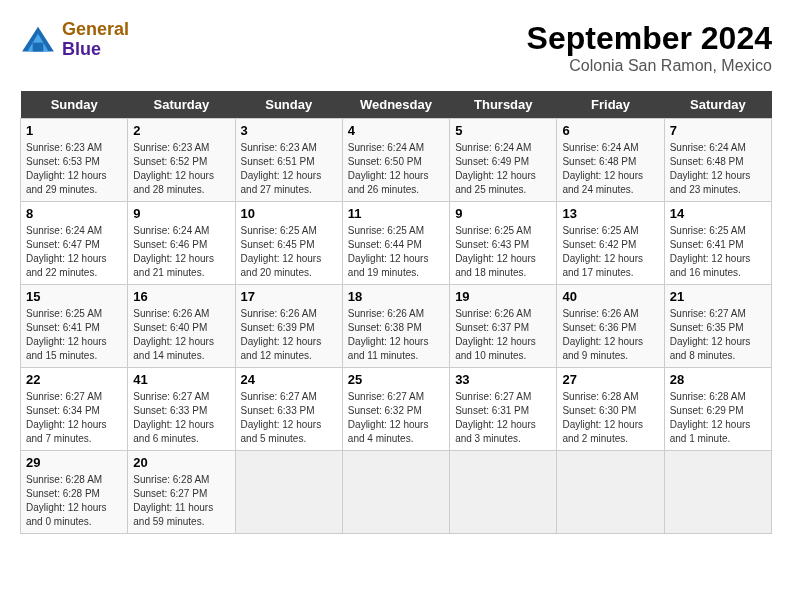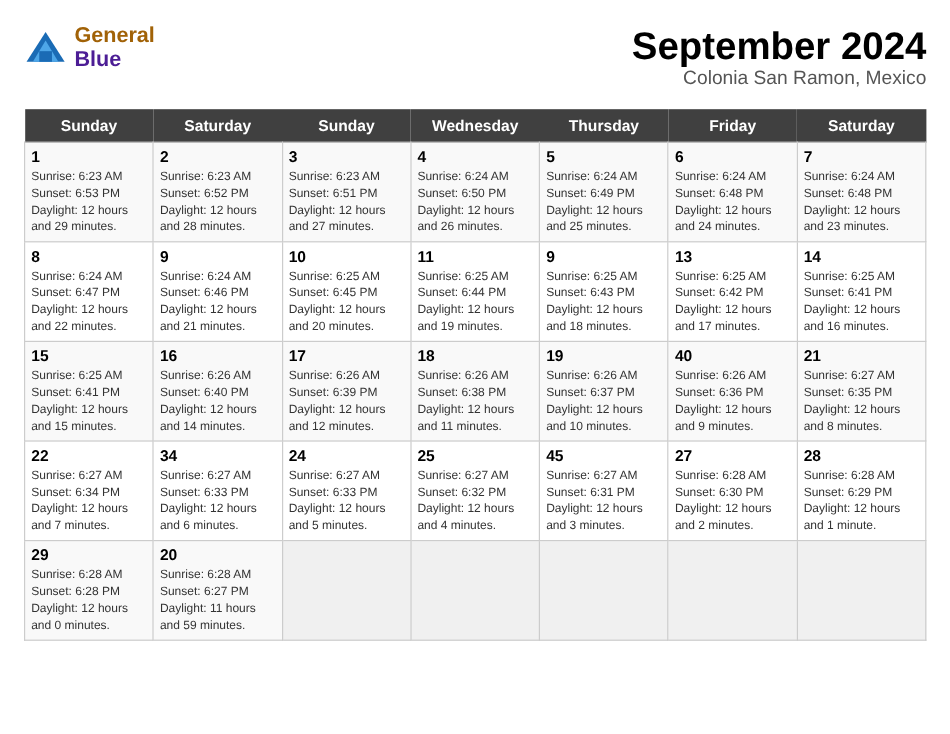--- a/index.html
+++ b/index.html
@@ -209,33 +209,33 @@
           <span class="day-num">21</span>
         <div class="day-info">Sunrise: 6:27 AM<br>Sunset: 6:35 PM<br>Daylight: 12 hours<br>and 8 minutes.</div>
         </td>
       </tr>
       <tr>
         <td>
           <span class="day-num">22</span>
         <div class="day-info">Sunrise: 6:27 AM<br>Sunset: 6:34 PM<br>Daylight: 12 hours<br>and 7 minutes.</div>
         </td>
         <td>
-          <span class="day-num">34</span>
+          <span class="day-num">41</span>
         <div class="day-info">Sunrise: 6:27 AM<br>Sunset: 6:33 PM<br>Daylight: 12 hours<br>and 6 minutes.</div>
         </td>
         <td>
           <span class="day-num">24</span>
         <div class="day-info">Sunrise: 6:27 AM<br>Sunset: 6:33 PM<br>Daylight: 12 hours<br>and 5 minutes.</div>
         </td>
         <td>
           <span class="day-num">25</span>
         <div class="day-info">Sunrise: 6:27 AM<br>Sunset: 6:32 PM<br>Daylight: 12 hours<br>and 4 minutes.</div>
         </td>
         <td>
-          <span class="day-num">45</span>
+          <span class="day-num">33</span>
         <div class="day-info">Sunrise: 6:27 AM<br>Sunset: 6:31 PM<br>Daylight: 12 hours<br>and 3 minutes.</div>
         </td>
         <td>
           <span class="day-num">27</span>
         <div class="day-info">Sunrise: 6:28 AM<br>Sunset: 6:30 PM<br>Daylight: 12 hours<br>and 2 minutes.</div>
         </td>
         <td>
           <span class="day-num">28</span>
         <div class="day-info">Sunrise: 6:28 AM<br>Sunset: 6:29 PM<br>Daylight: 12 hours<br>and 1 minute.</div>
         </td>

